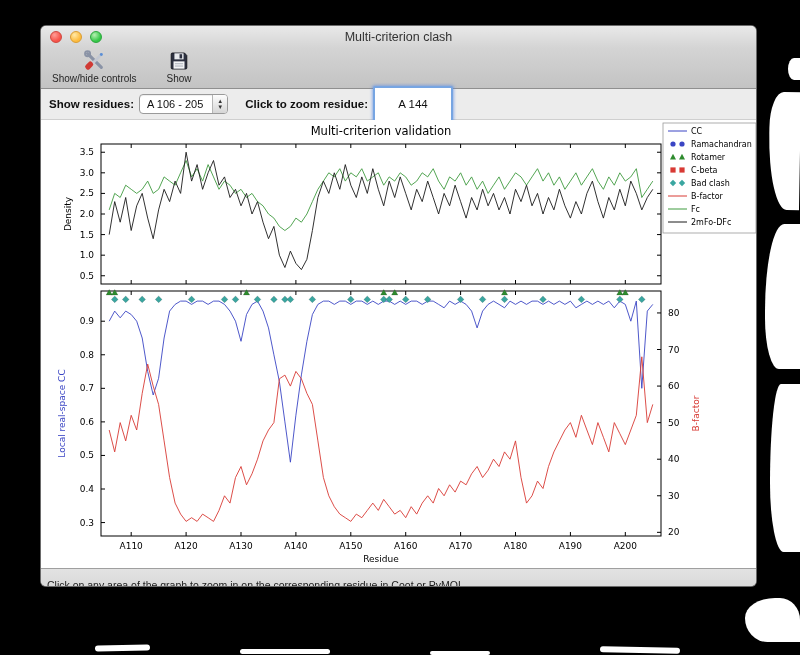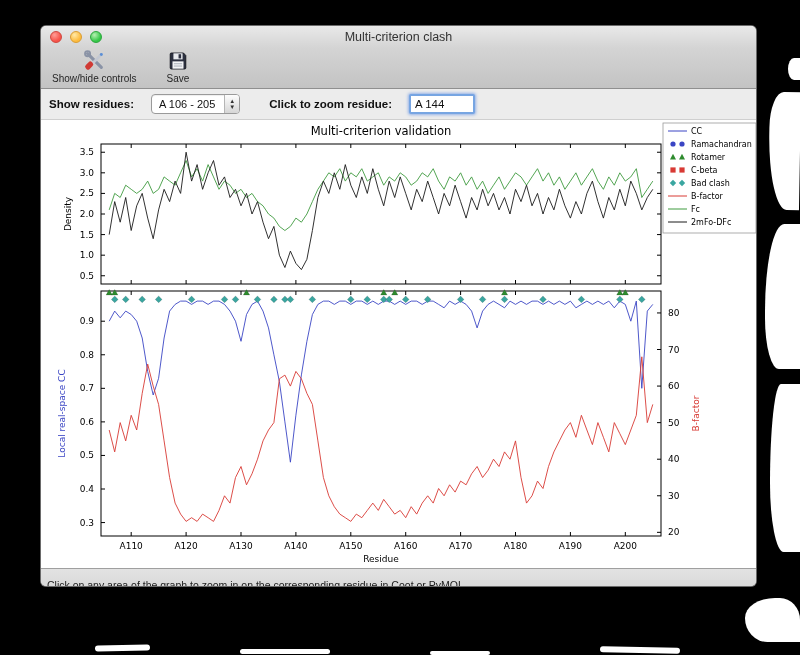--- a/index.html
+++ b/index.html
@@ -16,35 +16,35 @@
   .tl.yellow { background:radial-gradient(circle at 35% 30%, #ffe9a8, #fdbb3e 65%); border:1px solid #d89c33; }
   .tl.green  { background:radial-gradient(circle at 35% 30%, #b6f0b2, #35c748 65%); border:1px solid #2aa63c; }
   .title { font-size:12.5px; color:#333; }
   .toolbar { height:41px; background:linear-gradient(#d4d4d4,#c3c3c3);
              border-bottom:1px solid #8f8f8f; display:flex; align-items:flex-start;
              padding:1px 8px 0 8px; gap:24px; }
   .toolbtn { display:flex; flex-direction:column; align-items:center; justify-content:flex-start;
              font-size:10px; color:#262626; padding:1px 3px; cursor:default; }
   .toolbtn svg { width:22px; height:22px; margin-bottom:1px; }
   .controls { height:31px; background:#ececec; display:flex; align-items:center;
-              padding:0 8px; gap:17px; border-bottom:1px solid #cfcfcf; }
+              padding:0 8px; gap:5px; border-bottom:1px solid #cfcfcf; }
   .lbl { font-size:11.5px; font-weight:bold; color:#101010; white-space:nowrap; }
   .lbl.second { margin-left:12px; }
   .combo { display:flex; align-items:center; height:20px; background:#fff;
            border:1px solid #9a9a9a; border-radius:4px; font-size:11px; color:#111;
            padding-left:7px; box-shadow:inset 0 1px 1px rgba(0,0,0,.07); }
   .combo .val { padding-right:9px; white-space:nowrap; }
   .combo .stepper { width:15px; align-self:stretch; border-left:1px solid #b5b5b5;
                     display:flex; flex-direction:column; align-items:center; justify-content:center;
                     font-size:6px; color:#333; line-height:1.05;
                     background:linear-gradient(#fdfdfd,#d6d6d6); border-radius:0 3px 3px 0; }
-  input.zoomres { width:66px; height:20px; font-size:11.5px; color:#111;
+  input.zoomres { width:80px; height:20px; font-size:11.5px; color:#111;
                   font-family:"Liberation Sans", sans-serif;
-                  border:2px solid #77a5e2; border-radius:2px; outline:none; padding:0 4px;
-                  box-shadow:0 0 3px 1px rgba(90,140,230,.6); }
+                  border:2px solid #77a5e2; border-radius:2px; outline:none; padding:16px 4px;
+                  box-shadow:0 0 3px 1px rgba(90,140,230,.6);text-align:center; }
   .plot-area { height:448px; background:#fff; position:relative; }
   .plot-area svg { display:block; }
   .statusbar { height:20px; background:linear-gradient(#e2e2e2,#d2d2d2);
                border-top:1px solid #9f9f9f; display:flex; align-items:center;
                padding:16px 6px; font-size:10.5px; color:#1b1b1b; }
   .artifact { position:absolute; background:#fff; }
 </style>
 </head>
 <body>
 
@@ -72,21 +72,21 @@
     </div>
     <div class="toolbtn">
       <svg viewBox="0 0 24 24">
         <path d="M3.5 4.5 a1.2 1.2 0 0 1 1.2 -1.2 H18 L20.5 6 V19.5 a1.2 1.2 0 0 1 -1.2 1.2 H4.7 a1.2 1.2 0 0 1 -1.2 -1.2 Z" fill="#2c3040" stroke="#14161e" stroke-width="1"></path>
         <rect x="7" y="3.6" width="10" height="6.6" fill="#e8eaee"></rect>
         <rect x="12.6" y="4.6" width="2.8" height="4.6" fill="#2c3040"></rect>
         <rect x="6" y="12.4" width="12" height="8" fill="#f3f4f6"></rect>
         <line x1="7.5" y1="15" x2="16.5" y2="15" stroke="#9aa0ab" stroke-width="0.9"></line>
         <line x1="7.5" y1="17.5" x2="16.5" y2="17.5" stroke="#9aa0ab" stroke-width="0.9"></line>
       </svg>
-      <span>Save</span>
+      <span>Show</span>
     </div>
   </div>
 
   <div class="controls">
     <span class="lbl">Show residues:</span>
     <div class="combo">
       <span class="val">A 106 - 205</span>
       <span class="stepper">
         <span>▲</span>
         <span>▼</span>

